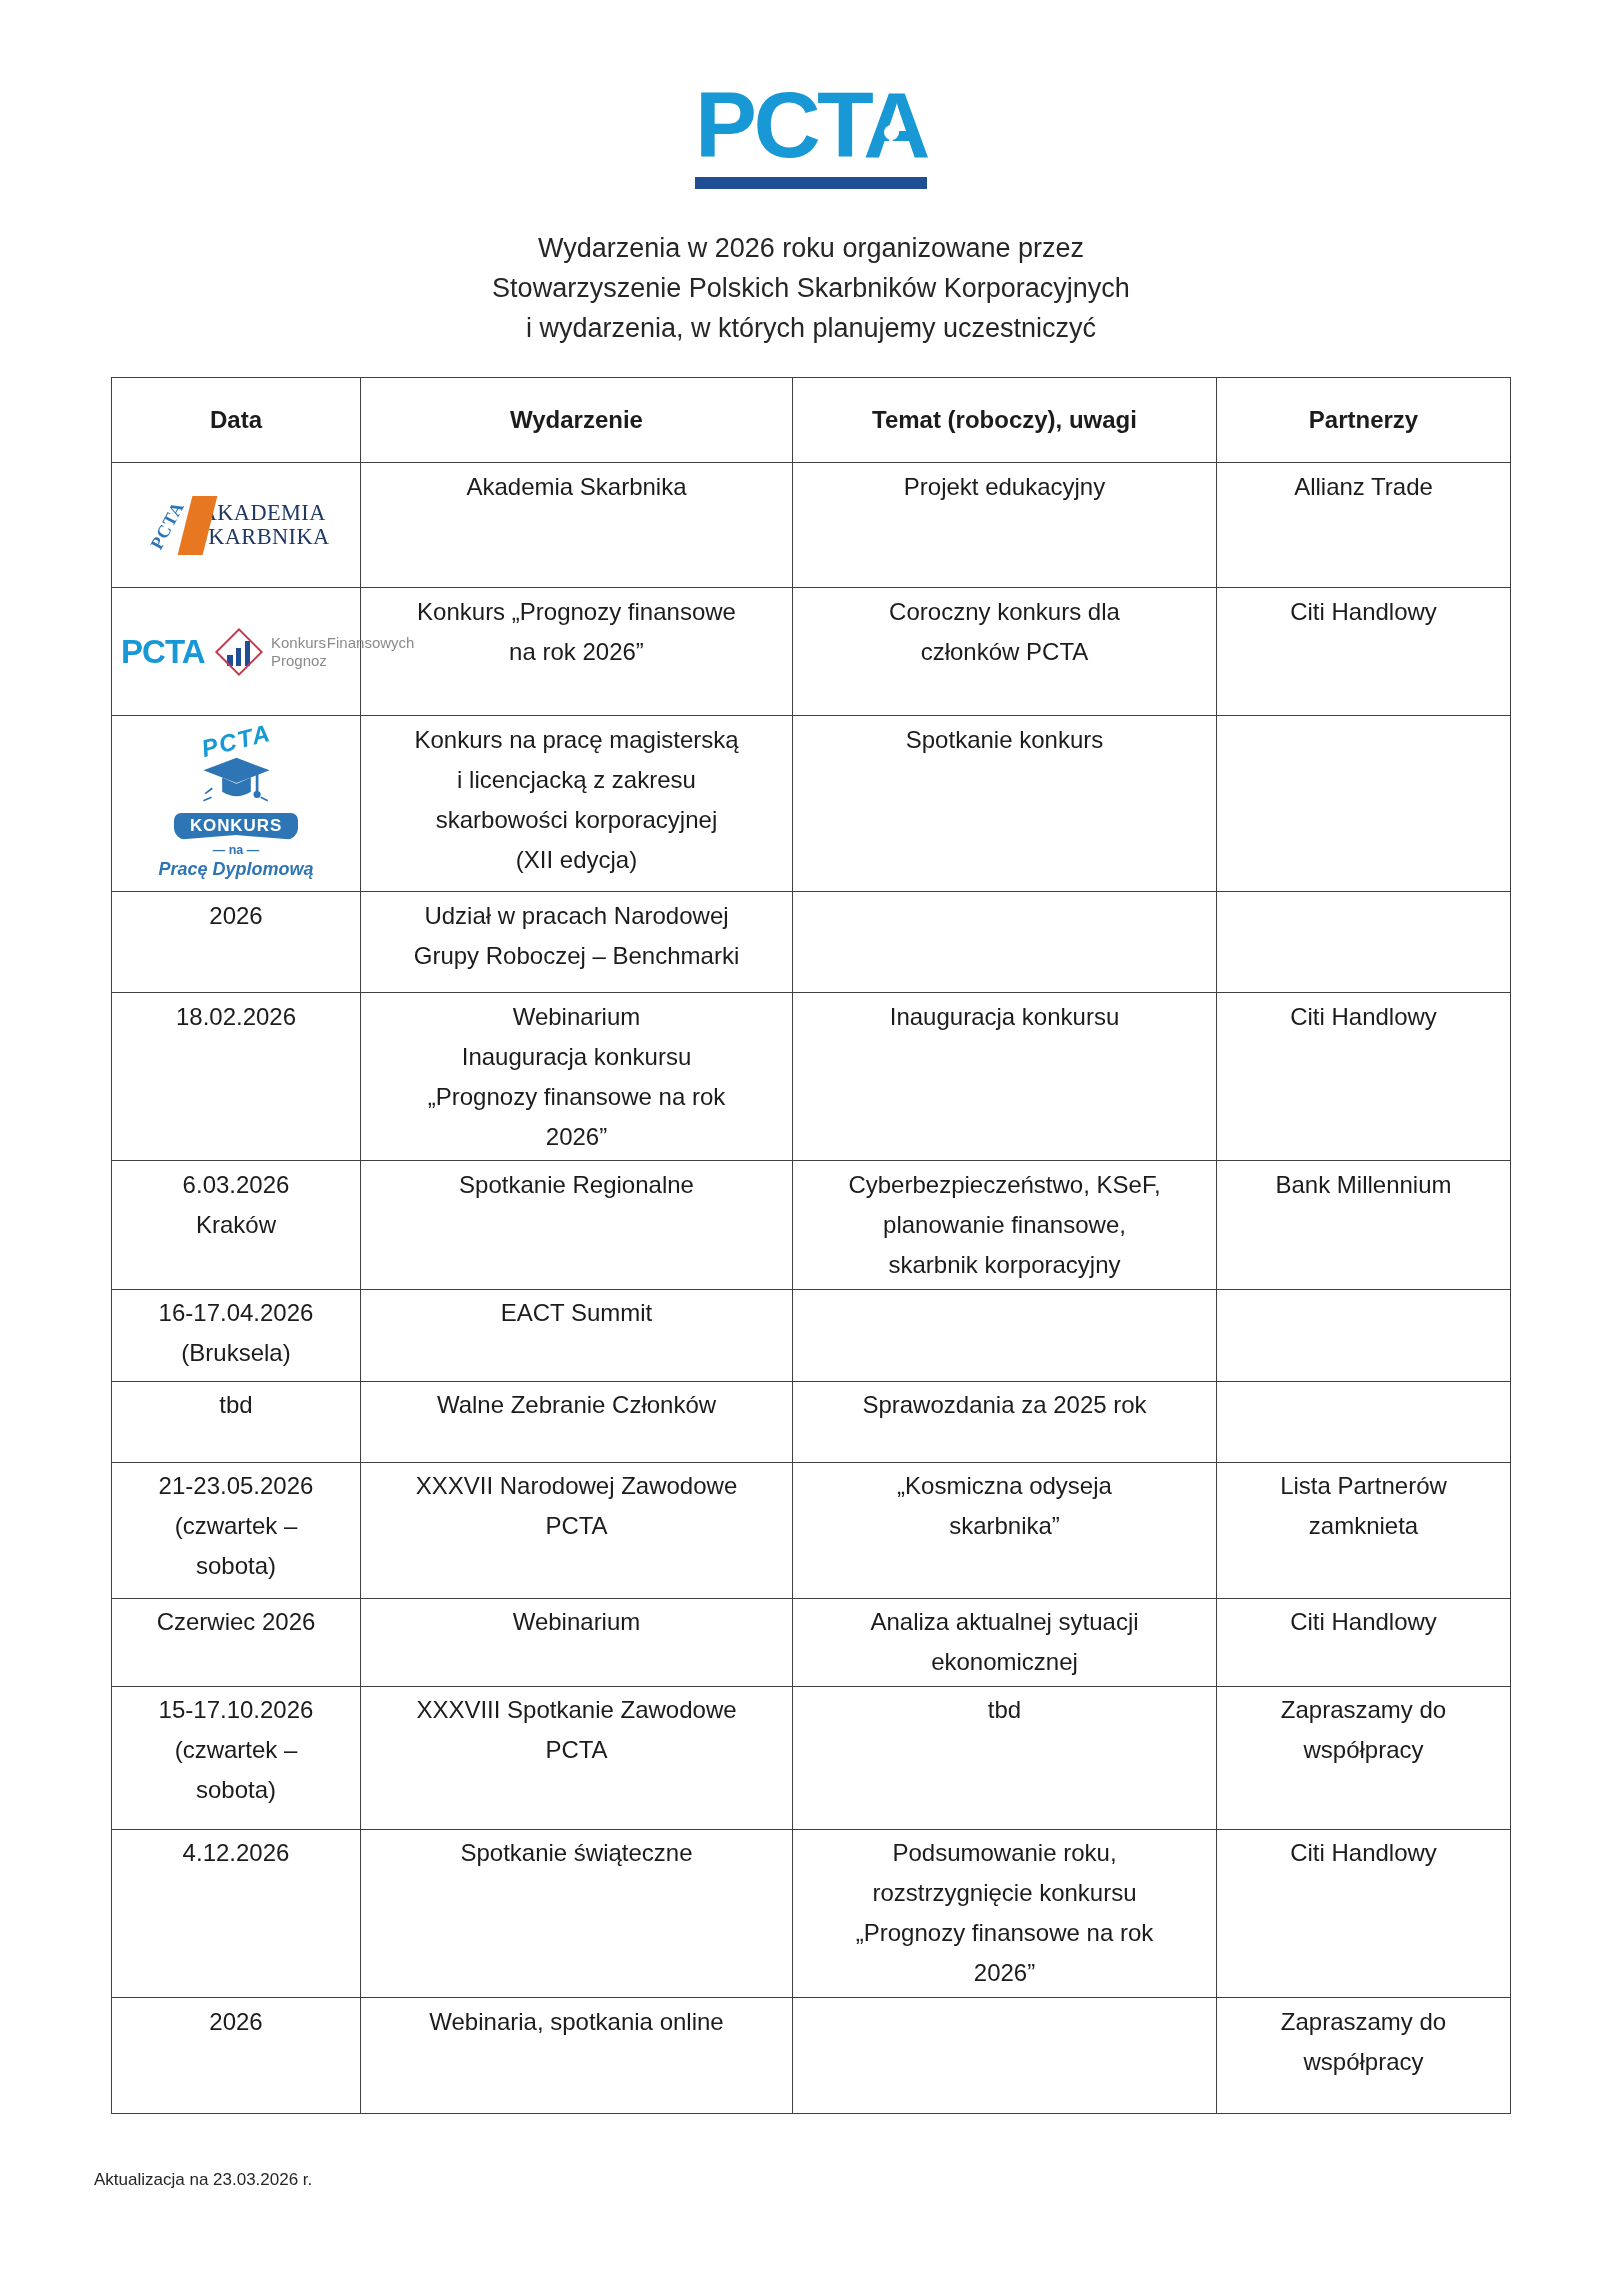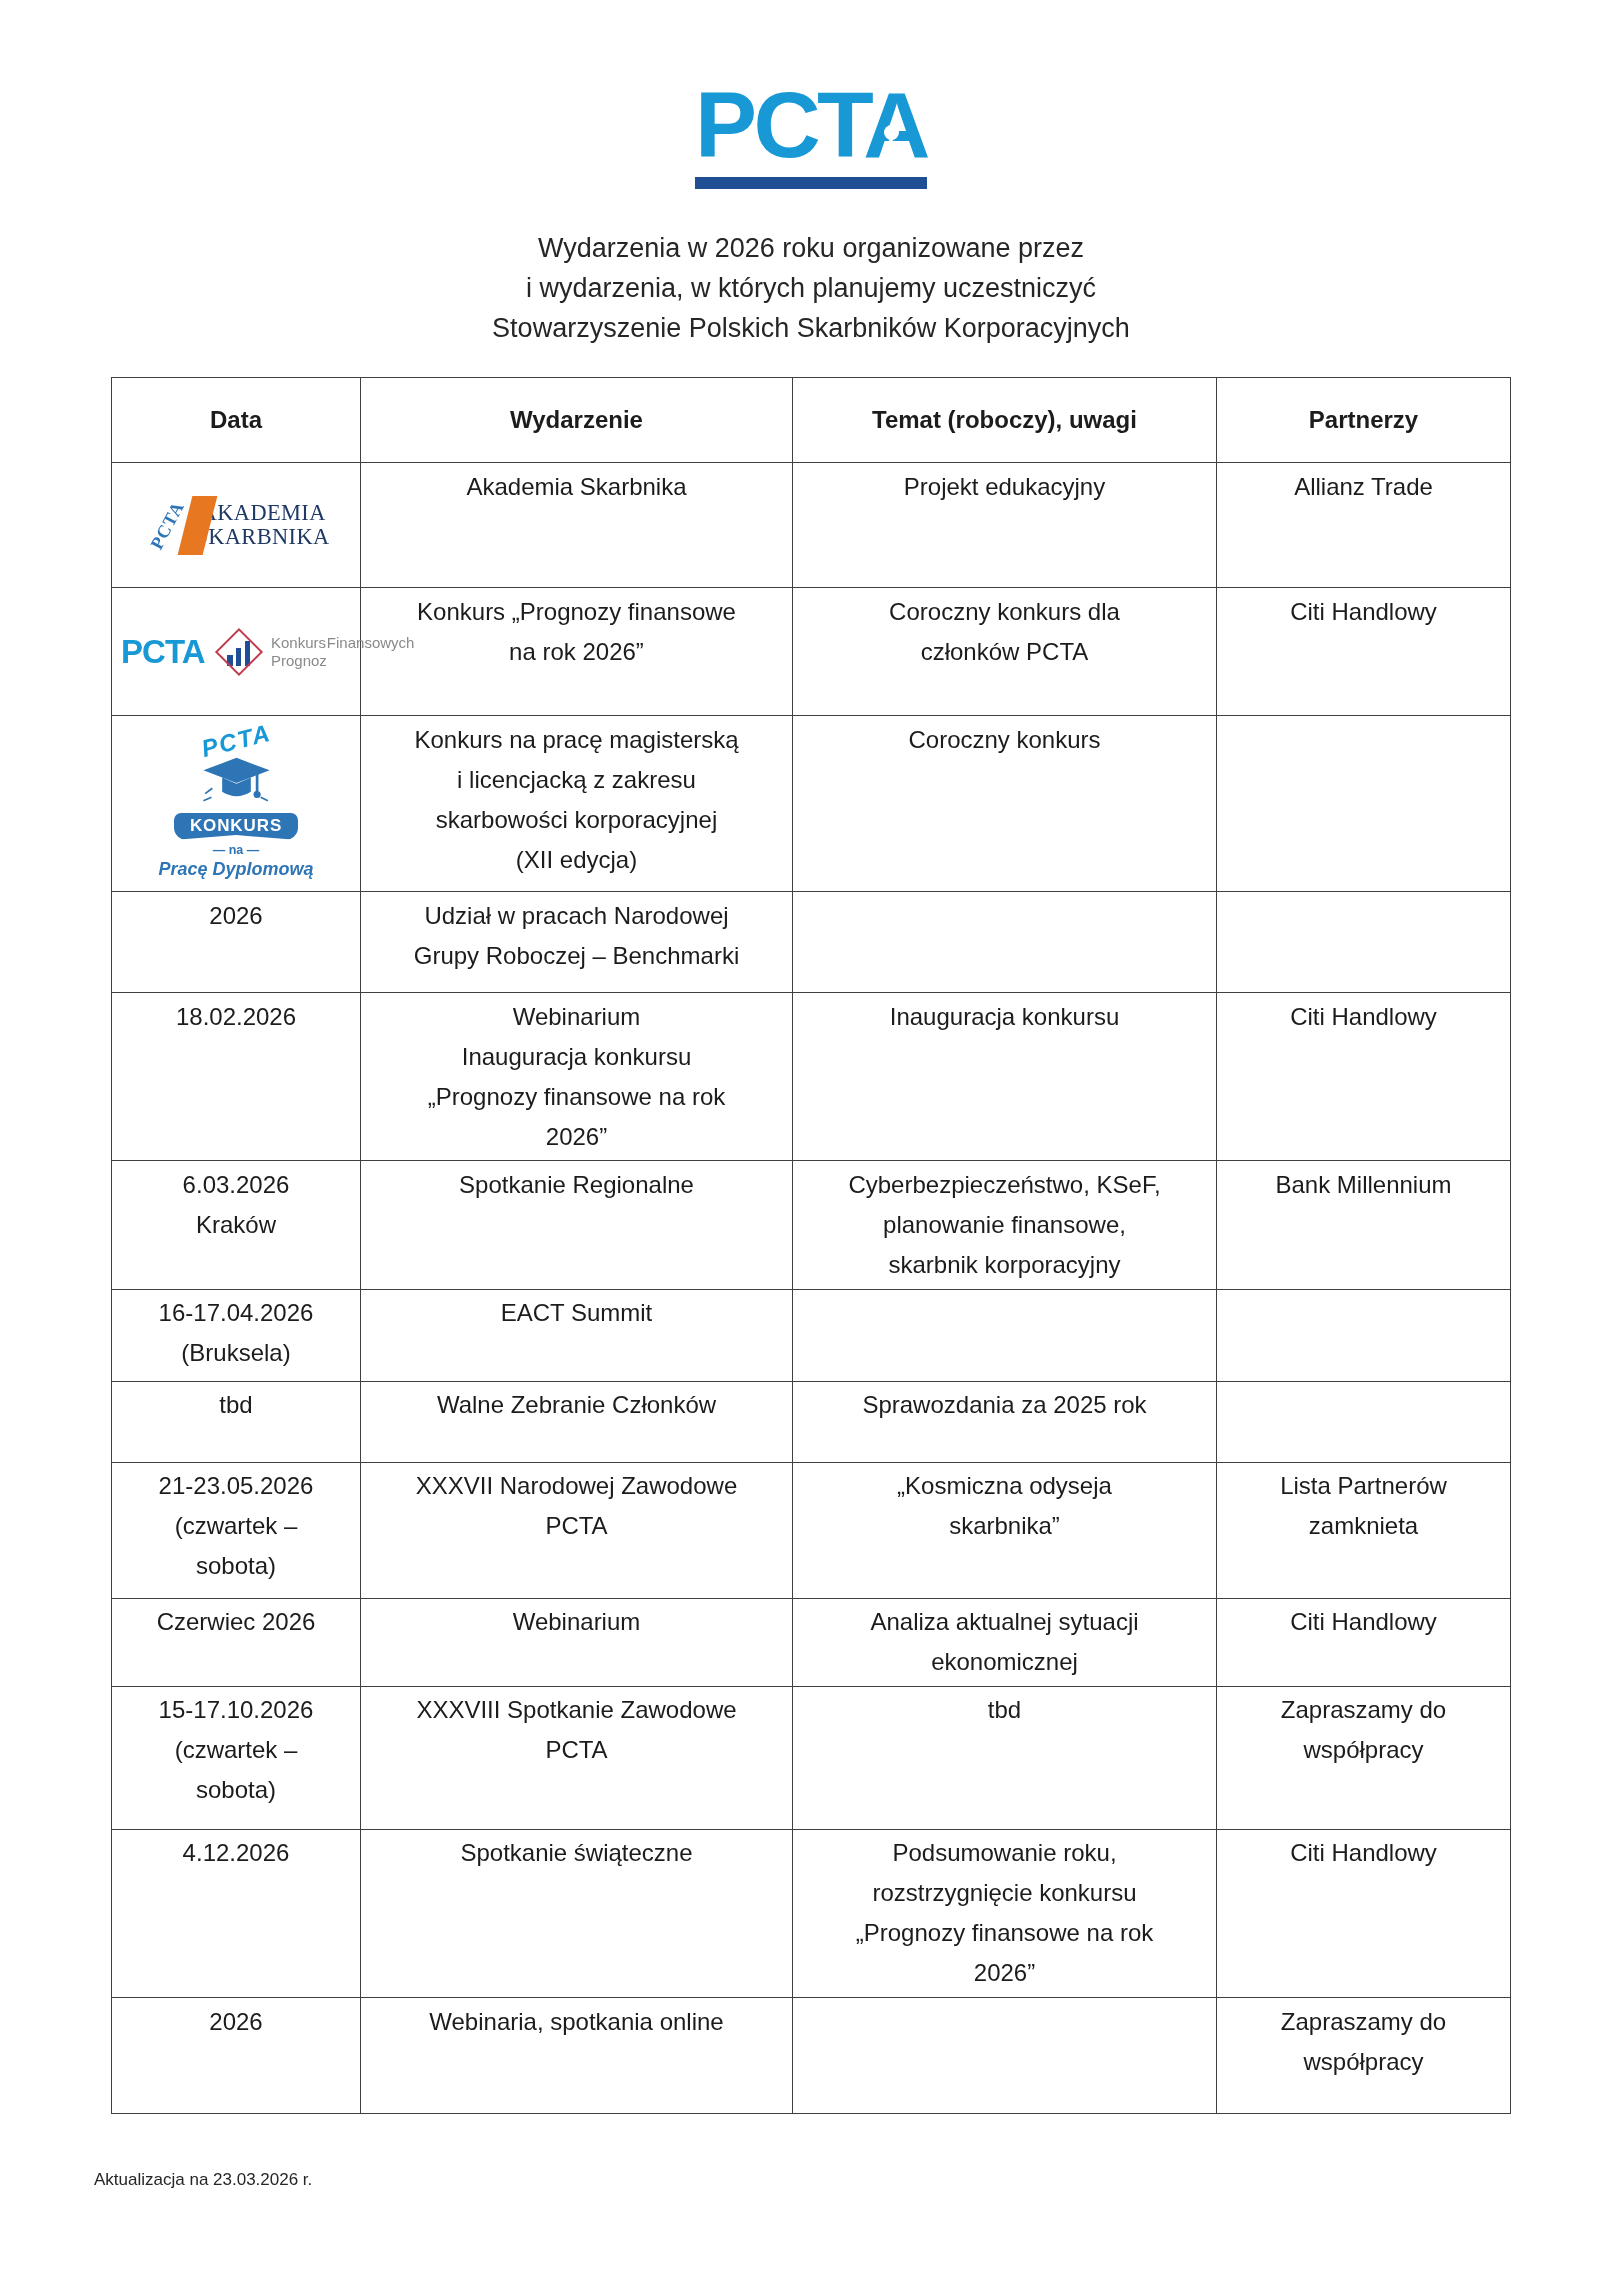--- a/index.html
+++ b/index.html
@@ -92,22 +92,22 @@
     <div class="brand-text">
       <span>PCTA</span>
       <span class="keyhole"></span>
     </div>
     <div class="brand-bar"></div>
   </div>
 </div>
 
 <div class="title">
   <div>Wydarzenia w 2026 roku organizowane przez</div>
+  <div>Stowarzyszenie Polskich Skarbników Korporacyjnych</div>
   <div>i wydarzenia, w których planujemy uczestniczyć</div>
-  <div>Stowarzyszenie Polskich Skarbników Korporacyjnych</div>
 </div>
 
 <table>
   <colgroup>
     <col style="width:249px">
       <col style="width:432px">
       <col style="width:424px">
       <col style="width:294px">
   </colgroup>
   <thead>
@@ -170,21 +170,21 @@
     </svg>
     <span class="dy-ribbon">KONKURS</span>
     <span class="dy-na">— na —</span>
     <span class="dy-sub">Pracę Dyplomową</span>
   </div>
 </td>
         <td>Konkurs na pracę magisterską
 i licencjacką z zakresu
 skarbowości korporacyjnej
 (XII edycja)</td>
-        <td>Coroczny konkurs</td>
+        <td>Spotkanie konkurs</td>
         <td></td>
       </tr>
       <tr style="height: 101px;">
         <td>2026</td>
         <td>Udział w pracach Narodowej
 Grupy Roboczej – Benchmarki</td>
         <td></td>
         <td></td>
       </tr>
       <tr style="height: 165px;">

